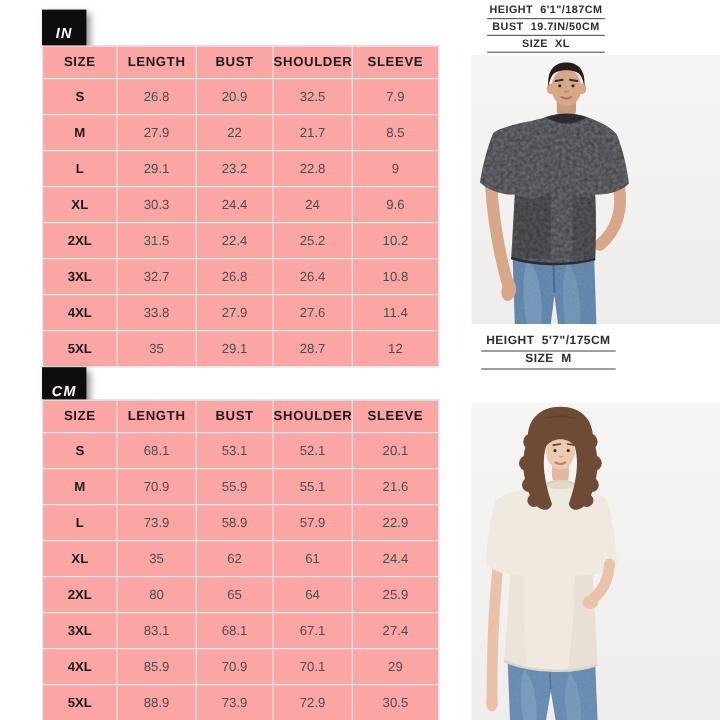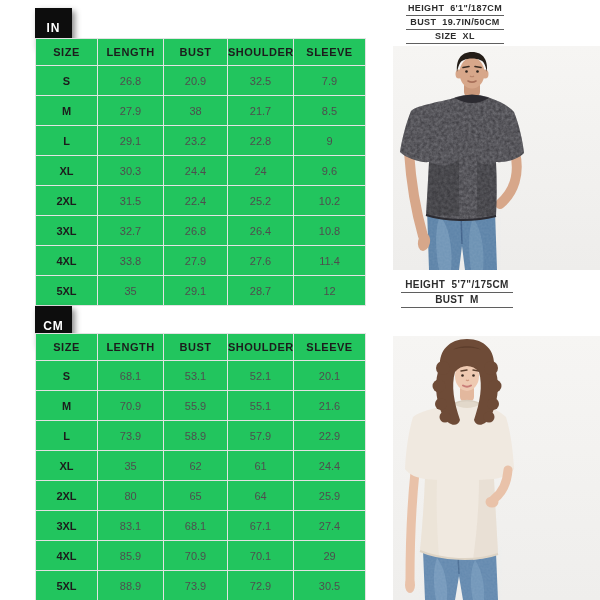--- a/index.html
+++ b/index.html
@@ -9,29 +9,30 @@
     font-family:"Liberation Sans", sans-serif;
   }
 
   
   .unit-badge {
     position:absolute; left:35px; width:37px; height:39px;
     background:#0d0d0d; color:#ffffff;
     font-size:12px; font-weight:bold; letter-spacing:1px;
     display:flex; align-items:center; justify-content:center;
     box-shadow:3px 3px 6px rgba(0,0,0,.45);
+    font-style:italic;
   }
   #badge-in { top:8px; }
   #badge-cm { top:306px; }
 
   
   table.size-table {
     position:absolute; left:35px; width:330px;
     border-collapse:collapse; table-layout:fixed;
-    background:#22c55e;
+    background:#fca5a5;
   }
   #table-in { top:38px; }
   #table-cm { top:333px; }
   .size-table th, .size-table td {
     border:1px solid #e3e3e3; text-align:center; padding:0;
   }
   .size-table th {
     height:26px; font-size:11px; font-weight:bold;
     color:#1c1c1c; letter-spacing:.5px;
   }
@@ -80,21 +81,21 @@
       <tr>
         <td class="size-cell">S</td>
         <td>26.8</td>
         <td>20.9</td>
         <td>32.5</td>
         <td>7.9</td>
       </tr>
       <tr>
         <td class="size-cell">M</td>
         <td>27.9</td>
-        <td>38</td>
+        <td>22</td>
         <td>21.7</td>
         <td>8.5</td>
       </tr>
       <tr>
         <td class="size-cell">L</td>
         <td>29.1</td>
         <td>23.2</td>
         <td>22.8</td>
         <td>9</td>
       </tr>
@@ -284,21 +285,21 @@
       <circle cx="73.5" cy="25.5" r="1.3" fill="#2c241e"></circle>
       <circle cx="84.5" cy="25.5" r="1.3" fill="#2c241e"></circle>
       <path d="M77,30 q2,1.5 4,0" stroke="#b8846a" stroke-width="1.2" fill="none"></path>
       <path d="M75,35 q4,2.2 8,0" stroke="#a8705a" stroke-width="1.6" fill="none" stroke-linecap="round"></path>
     </g>
   </svg>
 </div>
 
 <div class="spec-block" id="spec-female">
   <div class="spec-line">HEIGHT 5'7"/175CM</div>
-  <div class="spec-line">BUST M</div>
+  <div class="spec-line">SIZE M</div>
 </div>
 
 <div class="photo" id="photo-female">
   <svg viewBox="0 0 207 264" width="207" height="264">
     <defs>
       <linearGradient id="bg2" x1="0" y1="0" x2="0" y2="1">
         <stop offset="0" stop-color="#f6f5f3"></stop>
           <stop offset="1" stop-color="#efeeec"></stop>
       </linearGradient>
     </defs>

